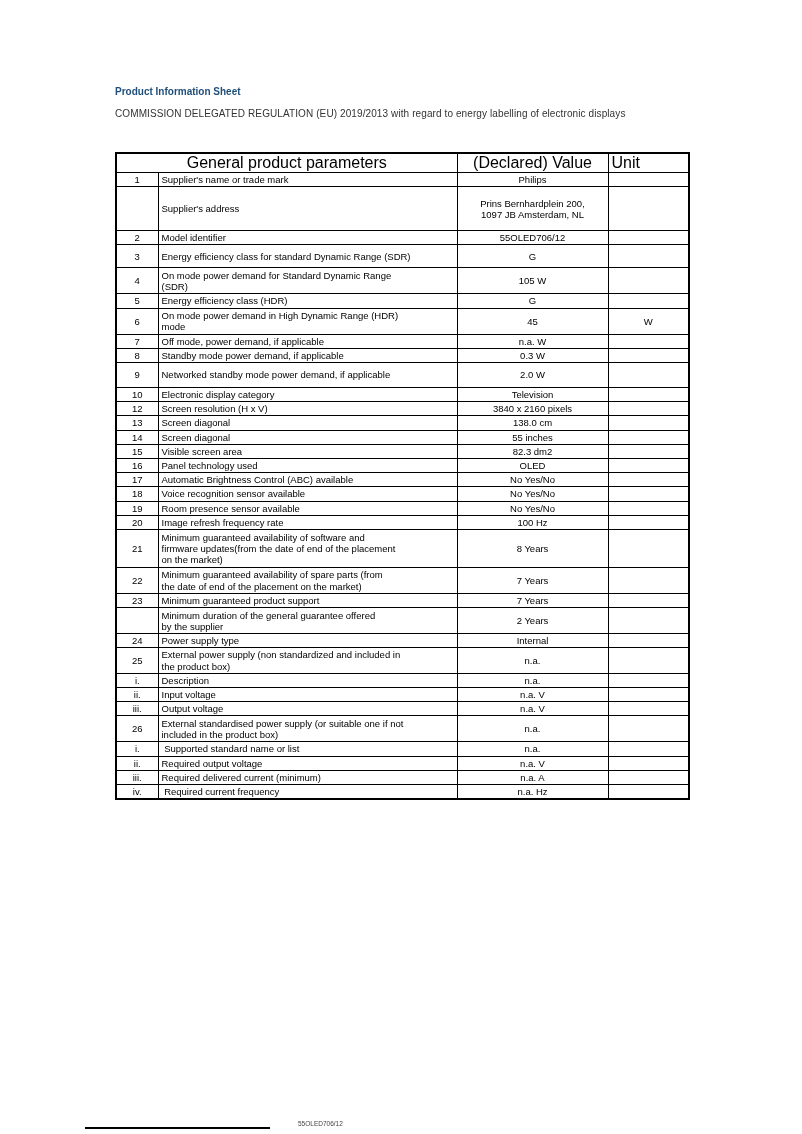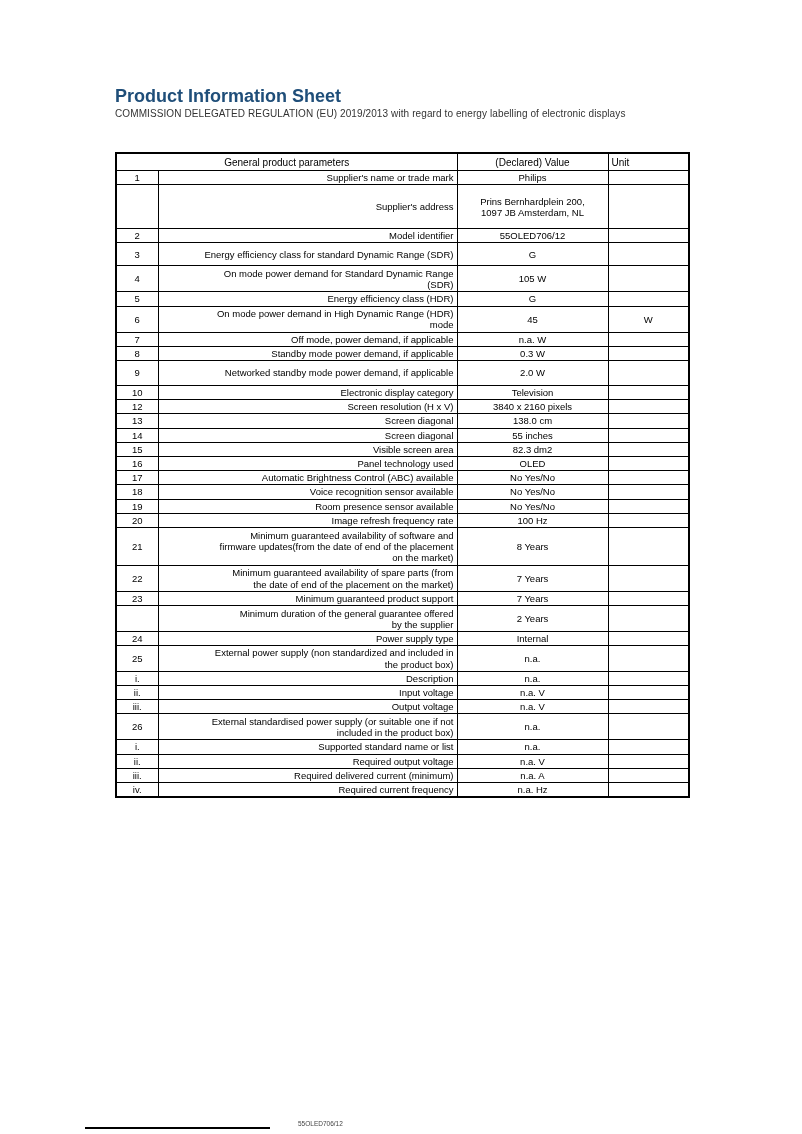--- a/index.html
+++ b/index.html
@@ -9,21 +9,21 @@
     height: 1134px;
     background: #ffffff;
     font-family: "Liberation Sans", sans-serif;
     color: #000;
     overflow: hidden;
   }
   .title {
     position: absolute;
     left: 115px;
     top: 86px;
-    font-size: 18px;
+    font-size: 10px;
     font-weight: bold;
     color: #1F4E79;
     margin: 0;
   }
   .subtitle {
     position: absolute;
     left: 115px;
     top: 108px;
     font-size: 10px;
     color: #333;
@@ -35,38 +35,38 @@
     left: 115px;
     top: 152px;
     width: 573px;
     border-collapse: collapse;
     table-layout: fixed;
     border: 2px solid #000;
   }
   .pis th {
     border: 1px solid #000;
     font-weight: normal;
-    font-size: 10px;
+    font-size: 16px;
     height: 16px;
     text-align: center;
     padding: 0 10px;
     overflow: hidden;
     white-space: nowrap;
   }
   .pis th.unit-h { text-align: left; padding-left: 3px; margin-left: 47px; }
   .pis td {
     border: 1px solid #000;
     font-size: 9.5px;
     line-height: 1.18;
     padding: 1px 3px;
     vertical-align: middle;
     overflow: hidden;
   }
   .pis td.num   { text-align: center; padding: 1px 1px; }
-  .pis td.label { text-align: right; white-space: pre-wrap; }
+  .pis td.label { text-align: left; white-space: pre-wrap; }
   .pis td.value { text-align: center; white-space: pre-wrap; }
   .pis td.value.left { text-align: center; }
   .pis td.unit  { text-align: center; }
   .footer-rule {
     position: absolute;
     left: 85px;
     top: 1127px;
     width: 185px;
     height: 2px;
     background: #000;

